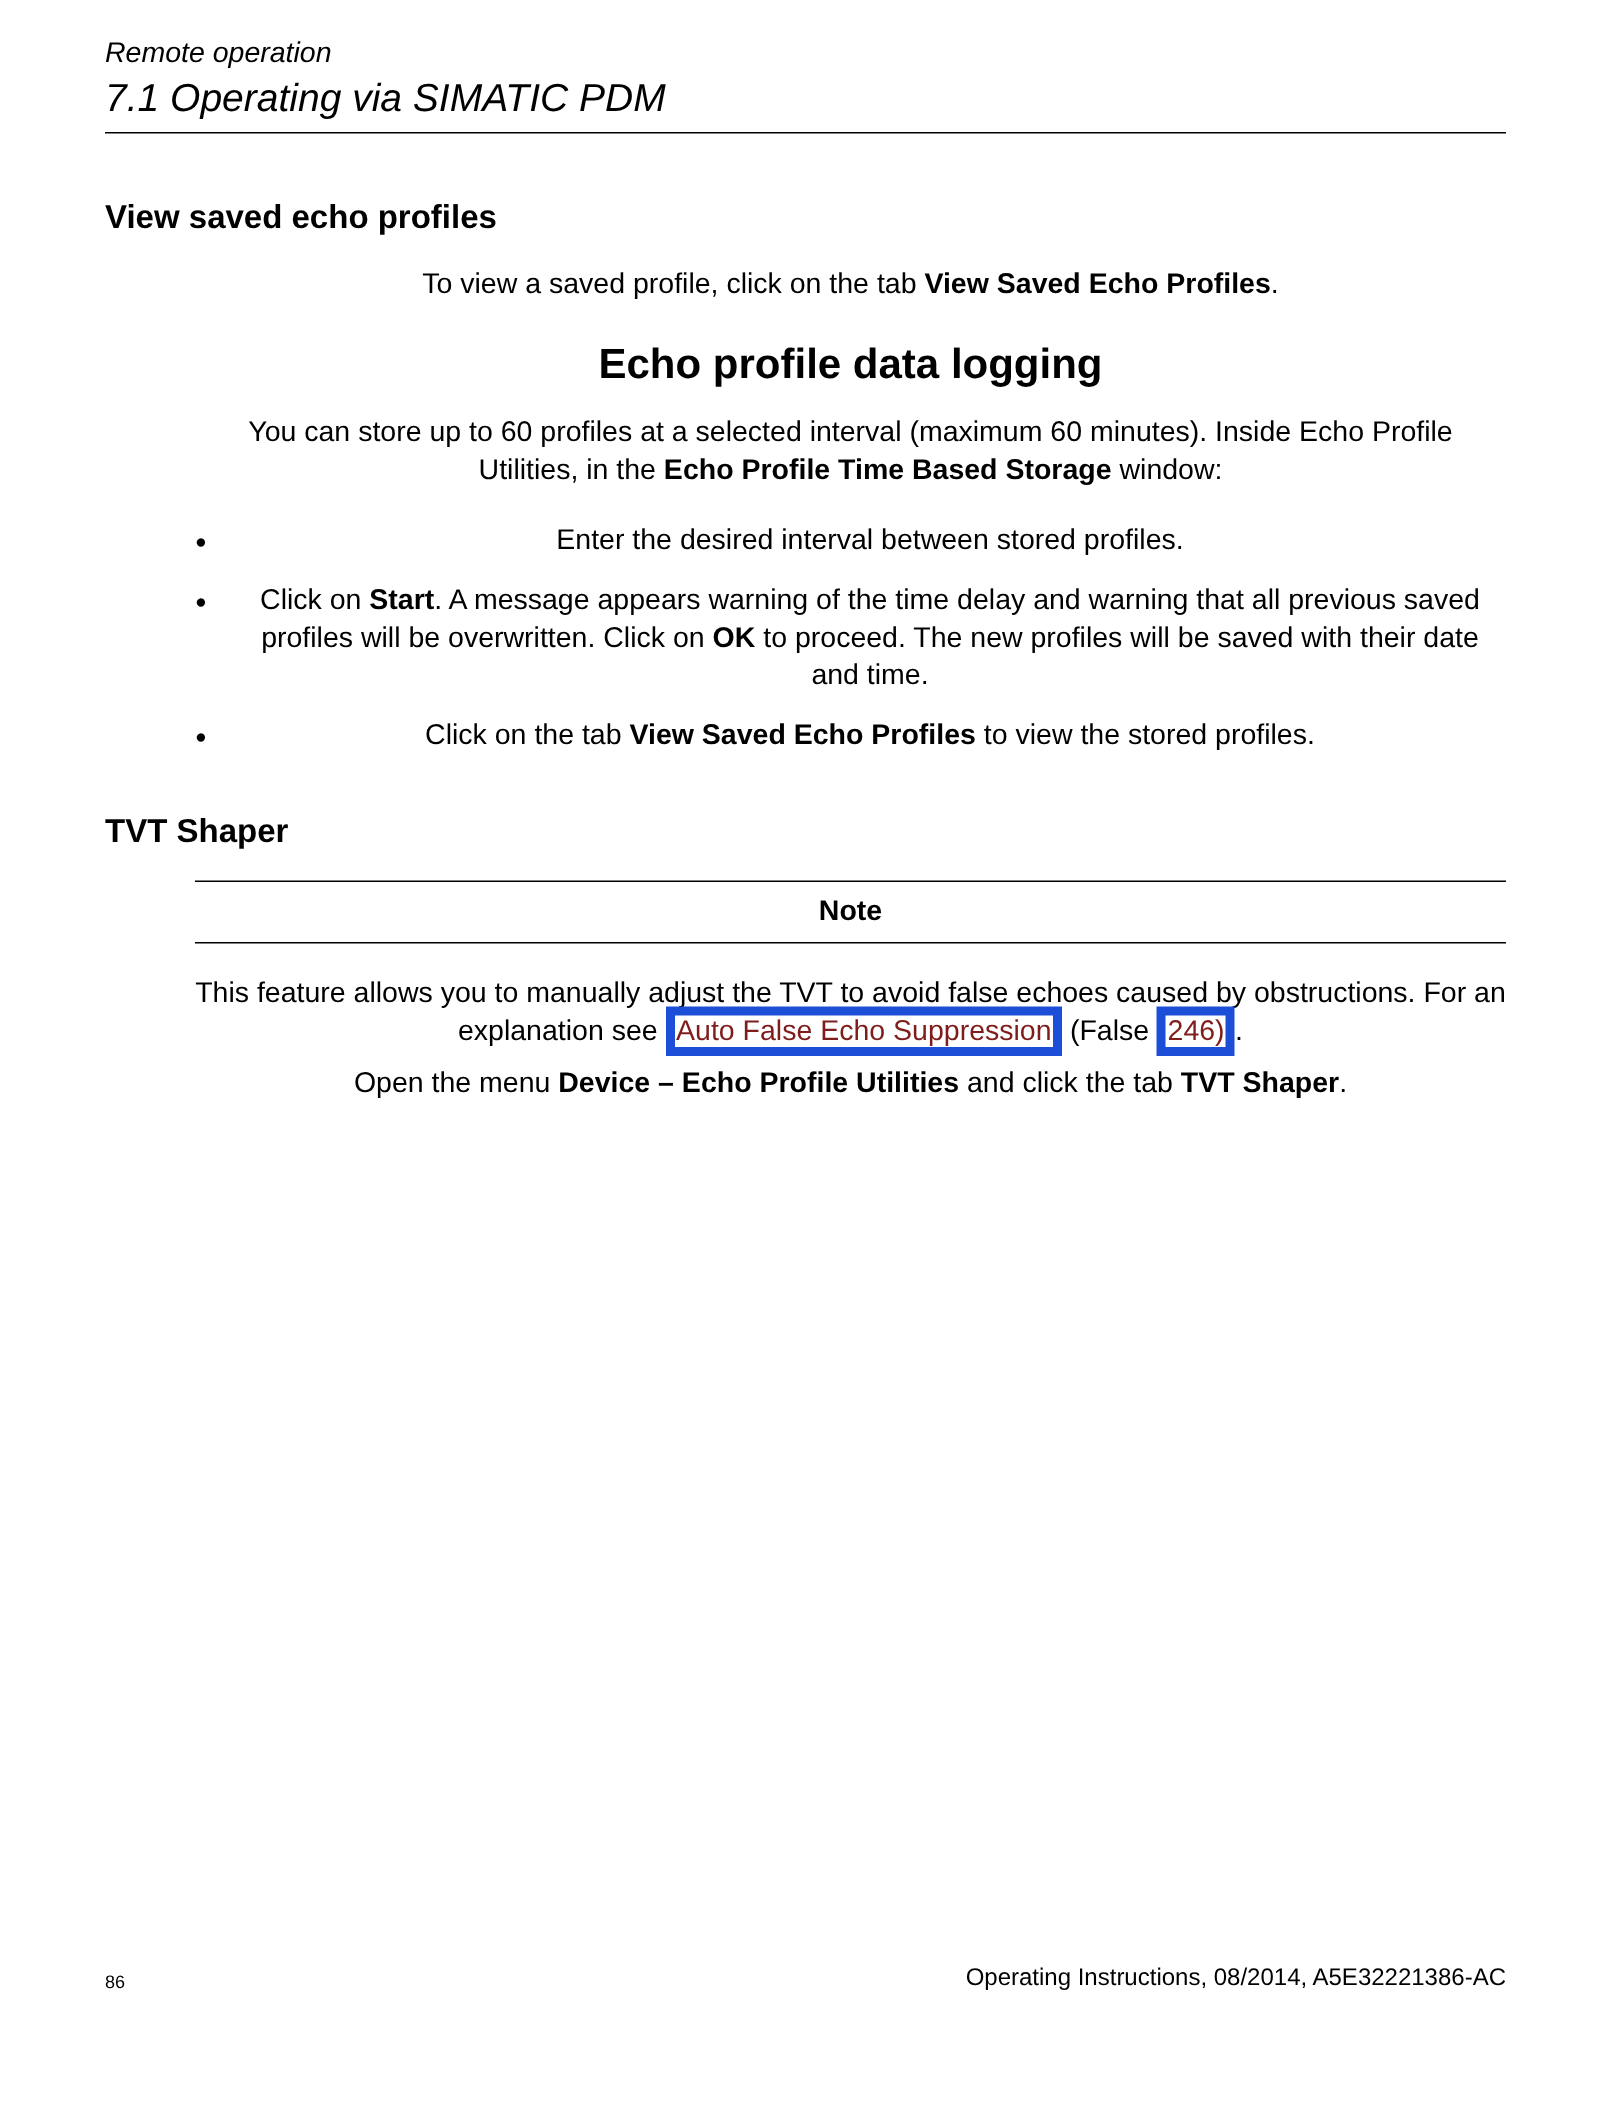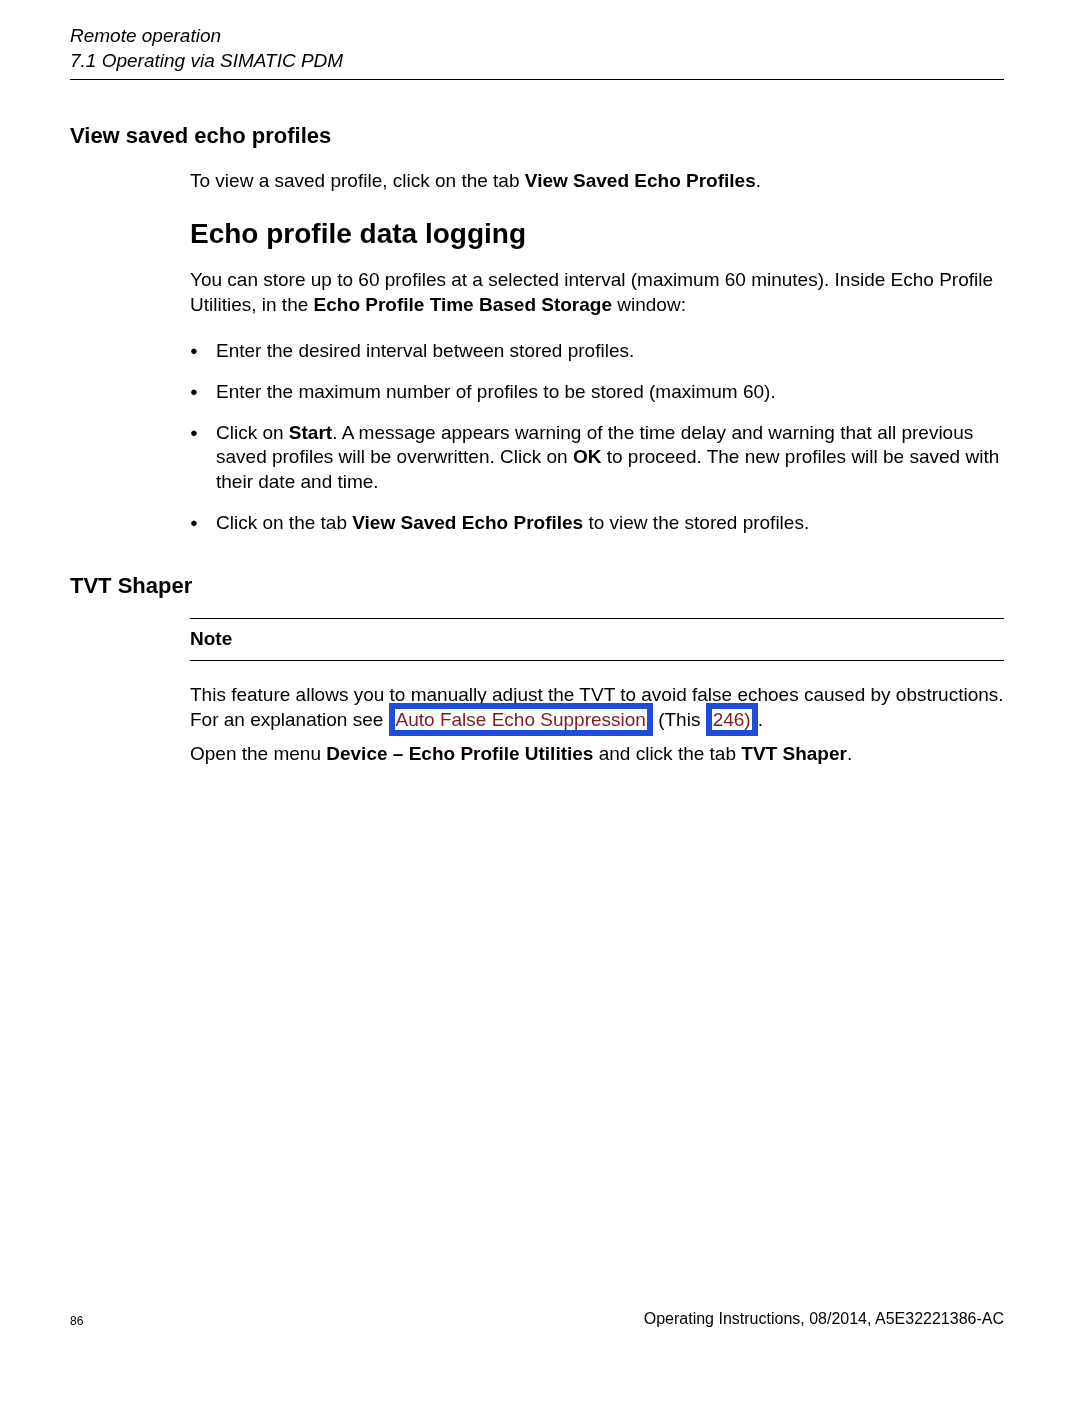--- a/index.html
+++ b/index.html
@@ -21,38 +21,39 @@
     padding: 24px 70px 0 70px;
     box-sizing: border-box;
   }
   .hdr-chapter {
     font-style: italic;
     font-size: 19px;
     margin: 0;
   }
   .hdr-section {
     font-style: italic;
-    font-size: 19px;
+    font-size: 26px;
     margin: 0 0 6px 0;
   }
   .hdr-rule {
     border: none;
     border-top: 1px solid #000;
     margin: 0 0 42px 0;
   }
   .content {
     padding-left: 0;
   }
   .h-level1 {
     font-weight: bold;
     font-size: 22px;
     margin: 0 0 18px 0;
   }
   .indent-body {
-    margin-left: 120px;
+    margin-left: 60px;
+    text-align: center;
   }
   .para {
     margin: 0 0 22px 0;
   }
   .h-level2 {
     font-weight: bold;
     font-size: 28px;
     margin: 0 0 16px 0;
   }
   .bold { font-weight: bold; }
@@ -135,43 +136,40 @@
 
       <p class="para">
         <span>You can store up to 60 profiles at a selected interval (maximum 60 minutes). Inside Echo Profile Utilities, in the </span><span class="bold">Echo Profile Time Based Storage</span><span> window:</span>
       </p>
 
       <ul class="bullets">
         <li>
           <span>Enter the desired interval between stored profiles.</span>
         </li>
         <li>
-          <span>Enter the maximum number of profiles to be stored (maximum 60).</span>
-        </li>
-        <li>
           <span>Click on </span><span class="bold">Start</span><span>. A message appears warning of the time delay and warning that all previous saved profiles will be overwritten. Click on </span><span class="bold">OK</span><span> to proceed. The new profiles will be saved with their date and time.</span>
         </li>
         <li>
           <span>Click on the tab </span><span class="bold">View Saved Echo Profiles</span><span> to view the stored profiles.</span>
         </li>
       </ul>
     </div>
 
     <h2 class="h-level1">TVT Shaper</h2>
 
     <div class="indent-body">
 
       <div class="note-block">
         <hr class="note-rule-top">
         <p class="note-title">Note</p>
         <hr class="note-rule-bottom">
       </div>
 
       <p class="para" style="margin-bottom:10px">
-        <span>This feature allows you to manually adjust the TVT to avoid false echoes caused by obstructions. For an explanation see </span><a class="xref" href="#">Auto False Echo Suppression</a><span> (This </span><a class="xref" href="#">246)</a><span>.</span>
+        <span>This feature allows you to manually adjust the TVT to avoid false echoes caused by obstructions. For an explanation see </span><a class="xref" href="#">Auto False Echo Suppression</a><span> (False </span><a class="xref" href="#">246)</a><span>.</span>
       </p>
 
       <p class="para">
         <span>Open the menu </span><span class="bold">Device – Echo Profile Utilities</span><span> and click the tab </span><span class="bold">TVT Shaper</span><span>.</span>
       </p>
 
     </div>
 
   </div>
 

